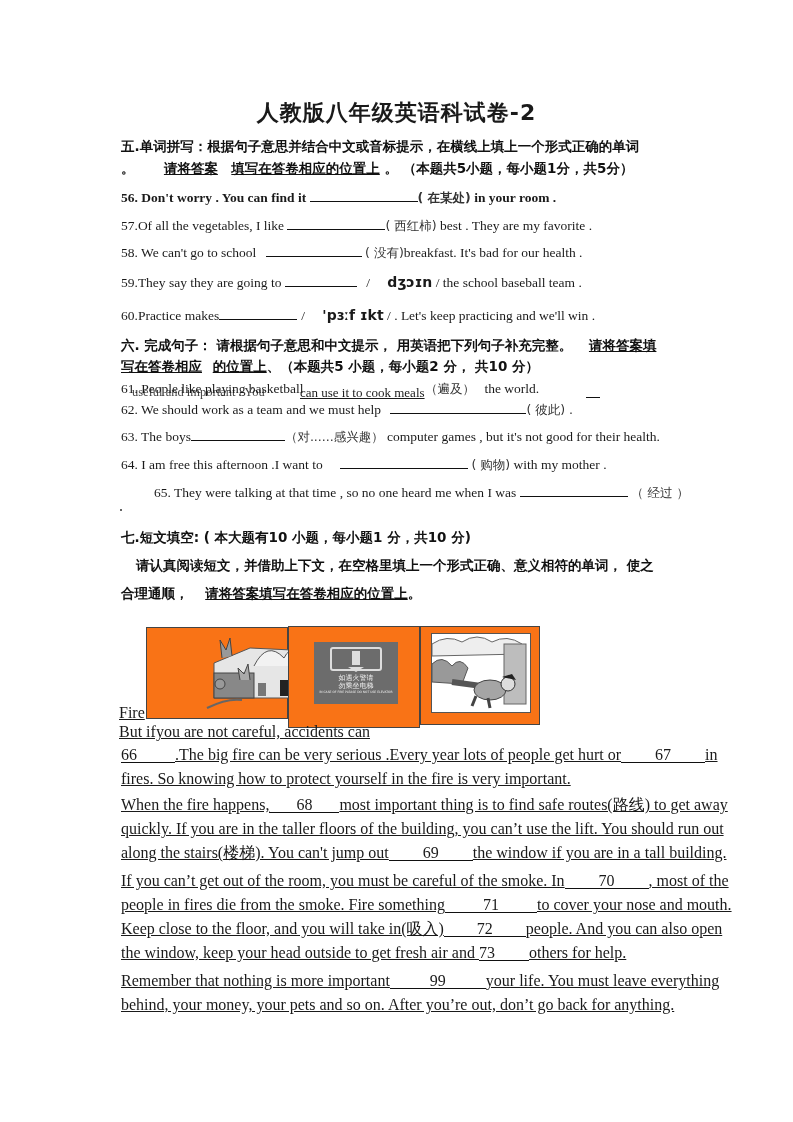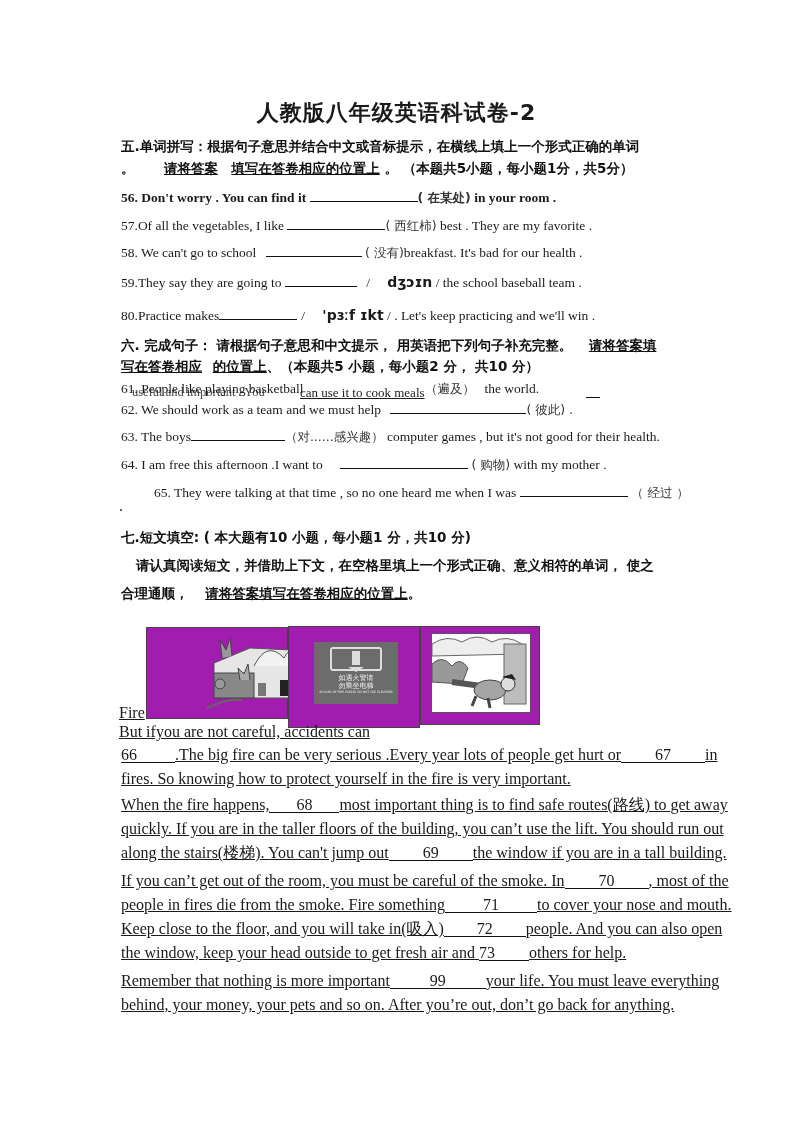--- a/index.html
+++ b/index.html
@@ -9,21 +9,21 @@
   .title { left:0; width:793px; top:98px; text-align:center; font-family:"DejaVu Sans", sans-serif;
            font-size:22px; font-weight:bold; letter-spacing:1px; }
   .head { font-family:"DejaVu Sans", sans-serif; font-weight:bold; font-size:13.5px; color:#111; }
   .q { font-size:13.5px; }
   .u { text-decoration:underline; }
   .blank { display:inline-block; border-bottom:1.3px solid #111; height:12px; vertical-align:baseline; text-align:center; }
   .blank-num { display:inline-block; border-bottom:1.1px solid #111; text-align:center; line-height:14px; }
   .cn { font-family:"DejaVu Sans", sans-serif; font-size:12.5px; color:#333; }
   .ipa { font-family:"DejaVu Sans", sans-serif; font-weight:bold; font-size:14px; }
   .para { font-size:16px; line-height:24px;text-decoration:underline; }
-  .pic { position:absolute; border:1.3px solid #444; background:#a21caf; box-sizing:border-box;padding-left:45px; }
+  .pic { position:absolute; border:1.3px solid #444; background:#f97316; box-sizing:border-box;padding-left:45px; }
   .overlap { opacity:0.85; }
 </style>
 </head>
 <body>
 
 <div class="abs title">人教版八年级英语科试卷-2</div>
 
 <div class="abs head" style="left:121px; top:138px;">
   <span>五.单词拼写：根据句子意思并结合中文或音标提示，在横线上填上一个形式正确的单词</span>
 </div>
@@ -58,21 +58,21 @@
 
 <div class="abs q" style="left:121px; top:274px;">
   <span>59.</span><span>They say they are going to</span>
   <span class="blank" style="width:72px;"></span>
   <span style="margin-left:6px;">/</span>
   <span class="ipa" style="margin-left:14px;">dʒɔɪn</span>
   <span>/ the school baseball team .</span>
 </div>
 
 <div class="abs q" style="left:121px; top:307px;">
-  <span>80.</span><span>Practice makes</span><span class="blank" style="width:78px;"></span><span style="margin-left:4px;">/</span>
+  <span>60.</span><span>Practice makes</span><span class="blank" style="width:78px;"></span><span style="margin-left:4px;">/</span>
   <span class="ipa" style="margin-left:14px;">'pɜːf ɪkt</span>
   <span>/ . Let's keep practicing and we'll win .</span>
 </div>
 
 <div class="abs head" style="left:121px; top:337px;">
   <span>六.  完成句子：   请根据句子意思和中文提示，    用英语把下列句子补充完整。</span>
   <span class="u" style="margin-left:12px;">请将答案填</span>
 </div>
 <div class="abs head" style="left:121px; top:358px;">
   <span class="u">写在答卷相应</span>

